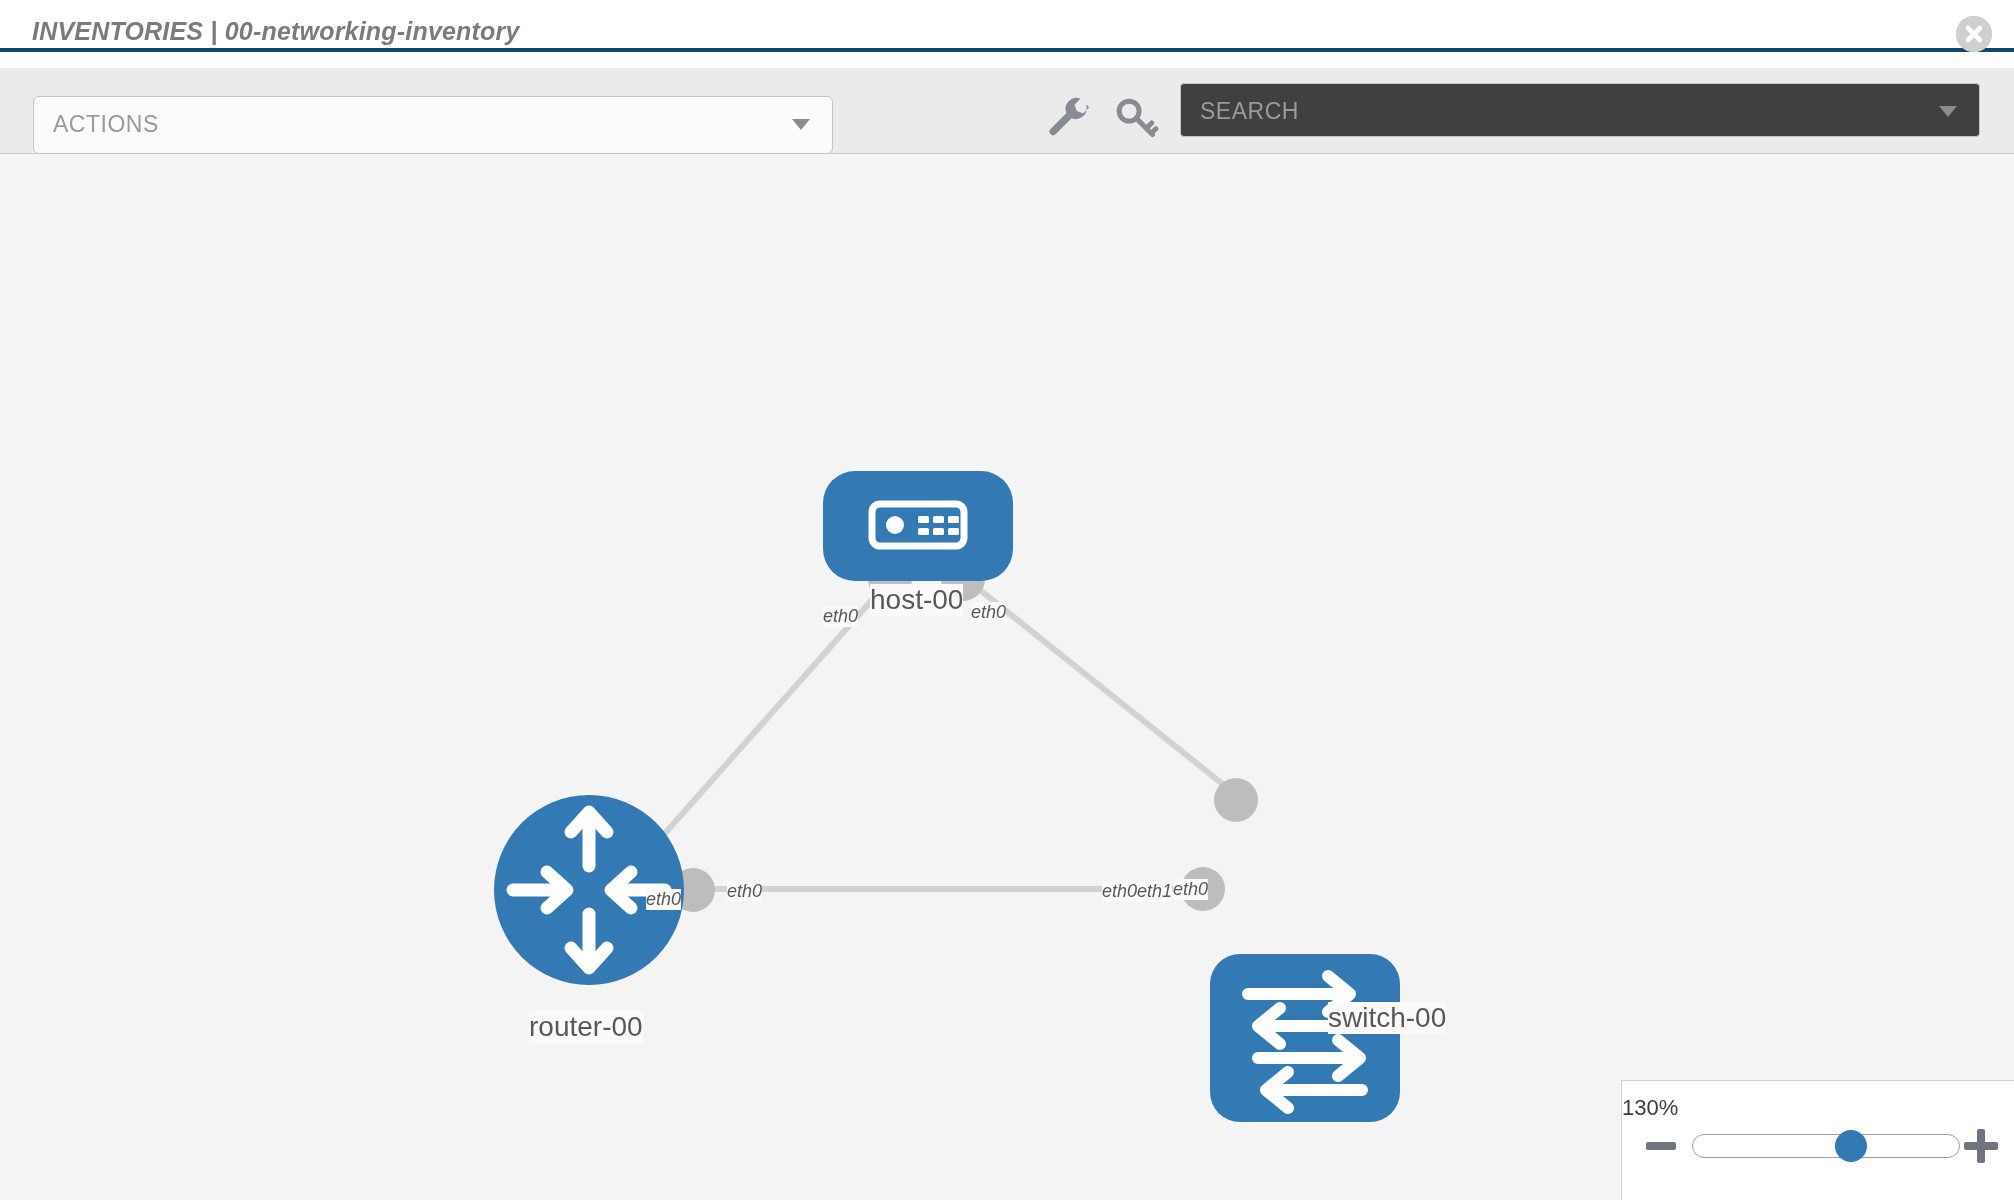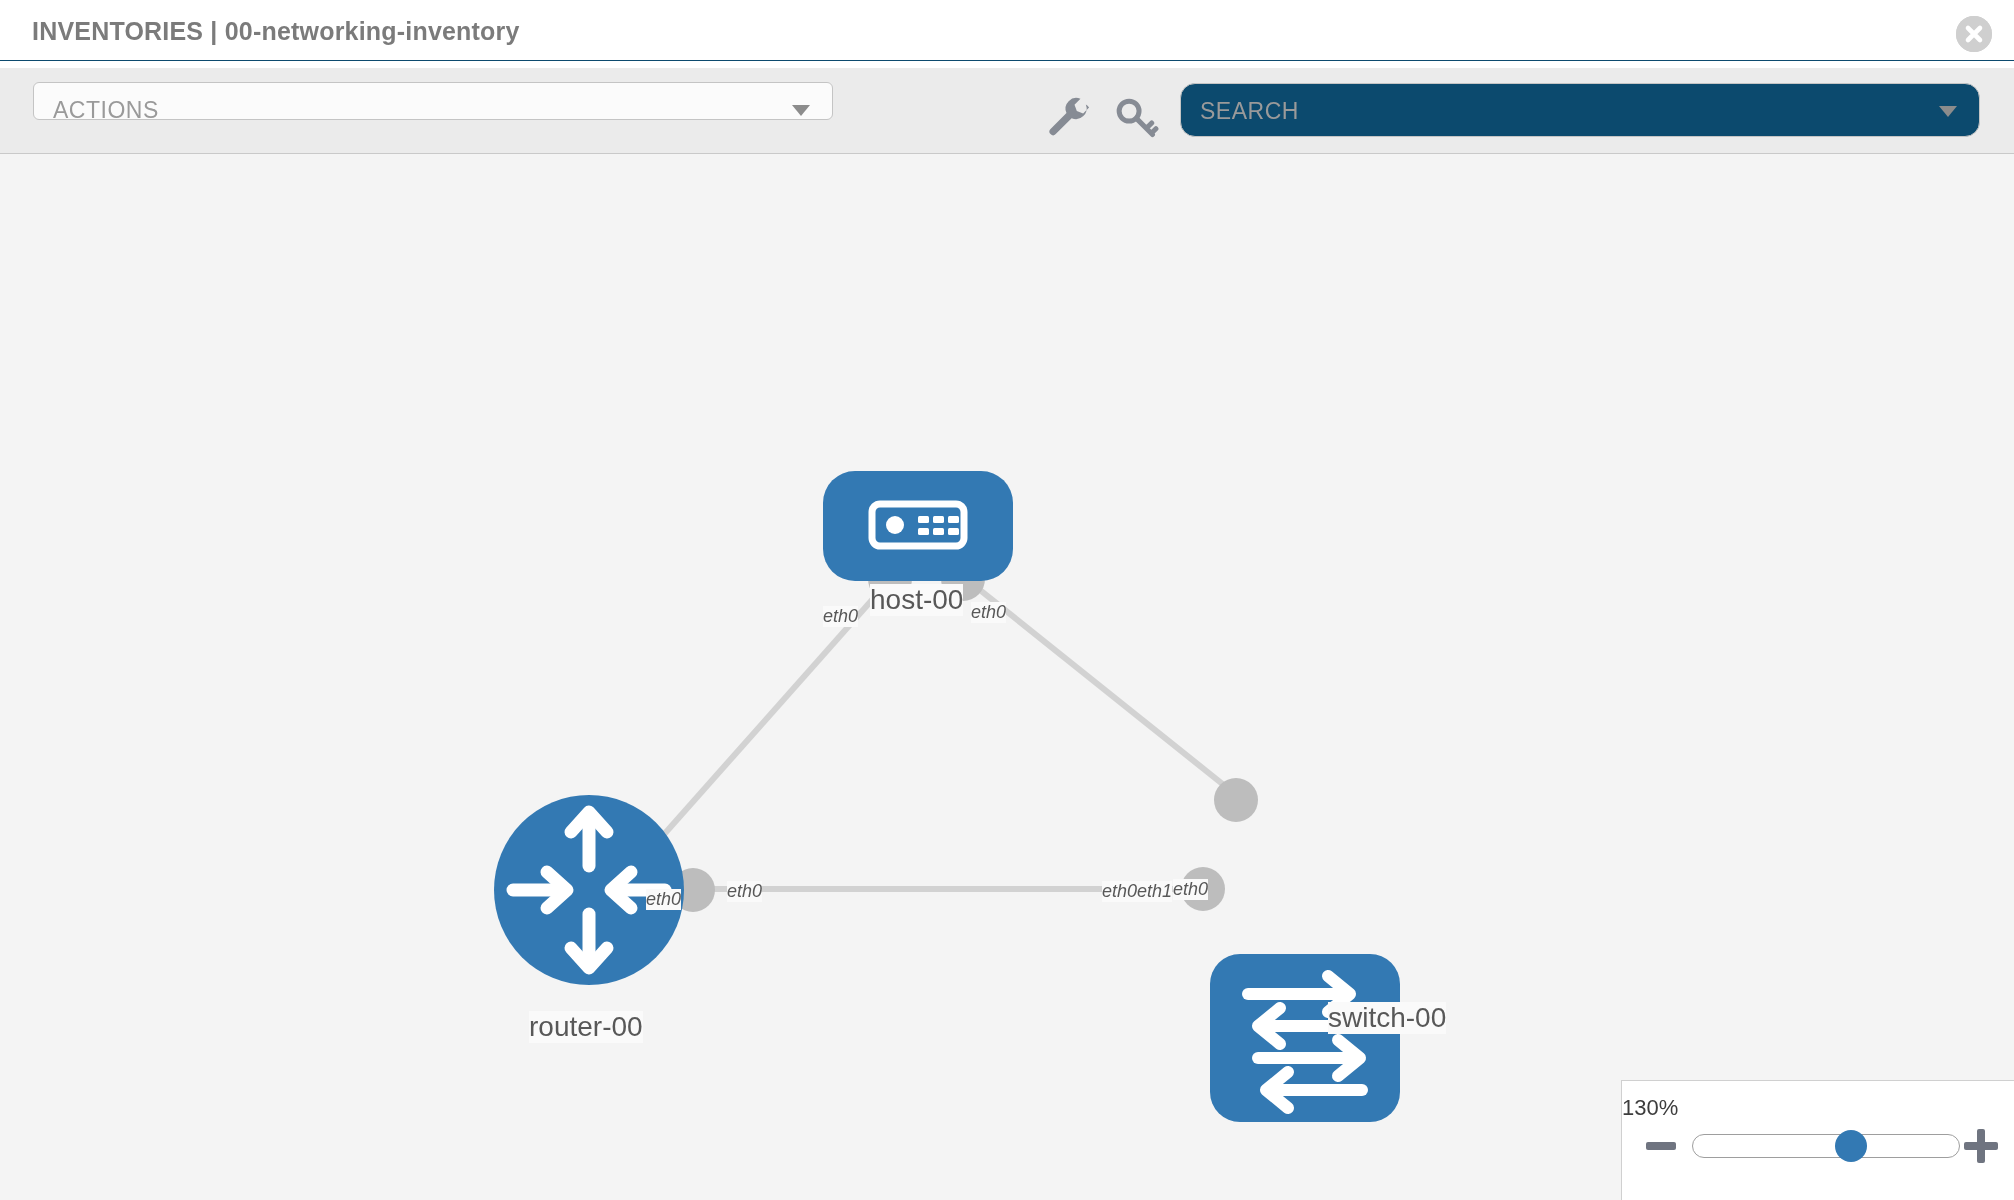--- a/index.html
+++ b/index.html
@@ -14,24 +14,25 @@
     height: 1200px;
     overflow: hidden;
     background: #ffffff;
   }
 
   
   #header {
     position: absolute;
     left: 0; top: 0;
     width: 2014px;
-    height: 61px;
-    background: #ffffff;
-    border-bottom: 1px solid #0c4a6e;
-    box-sizing: border-box;
+    height: 52px;
+    background: #ffffff;
+    border-bottom: 4px solid #0c4a6e;
+    box-sizing: border-box;
+    font-style: italic;
   }
   #page-title {
     position: absolute;
     left: 32px;
     top: 17px;
     font-size: 25px;
     font-weight: bold;
     color: #7b7b7b;
     letter-spacing: 0.2px;
     white-space: nowrap;
@@ -54,23 +55,23 @@
     left: 0; top: 68px;
     width: 2014px;
     height: 86px;
     background: #ebebeb;
     border-bottom: 1px solid #c9c9c9;
     box-sizing: border-box;
   }
   #actions-select {
     position: absolute;
     left: 33px;
-    top: 82px;
+    top: 96px;
     width: 800px;
-    height: 38px;
+    height: 58px;
     background: #fbfbfb;
     border: 1px solid #c4c4c4;
     border-radius: 6px;
     box-sizing: border-box;
     cursor: pointer;
   }
   #actions-label {
     position: absolute;
     left: 19px;
     top: 14px;
@@ -102,23 +103,23 @@
     width: 46px;
     height: 46px;
     cursor: pointer;
   }
   #search-box {
     position: absolute;
     left: 1180px;
     top: 83px;
     width: 800px;
     height: 54px;
-    background: #0c4a6e;
+    background: #404040;
     border: 1px solid #c4c4c4;
-    border-radius: 15px;
+    border-radius: 4px;
     box-sizing: border-box;
     cursor: text;
   }
   #search-placeholder {
     position: absolute;
     left: 19px;
     top: 14px;
     font-size: 23px;
     color: #9a9a9a;
     letter-spacing: 0.5px;

